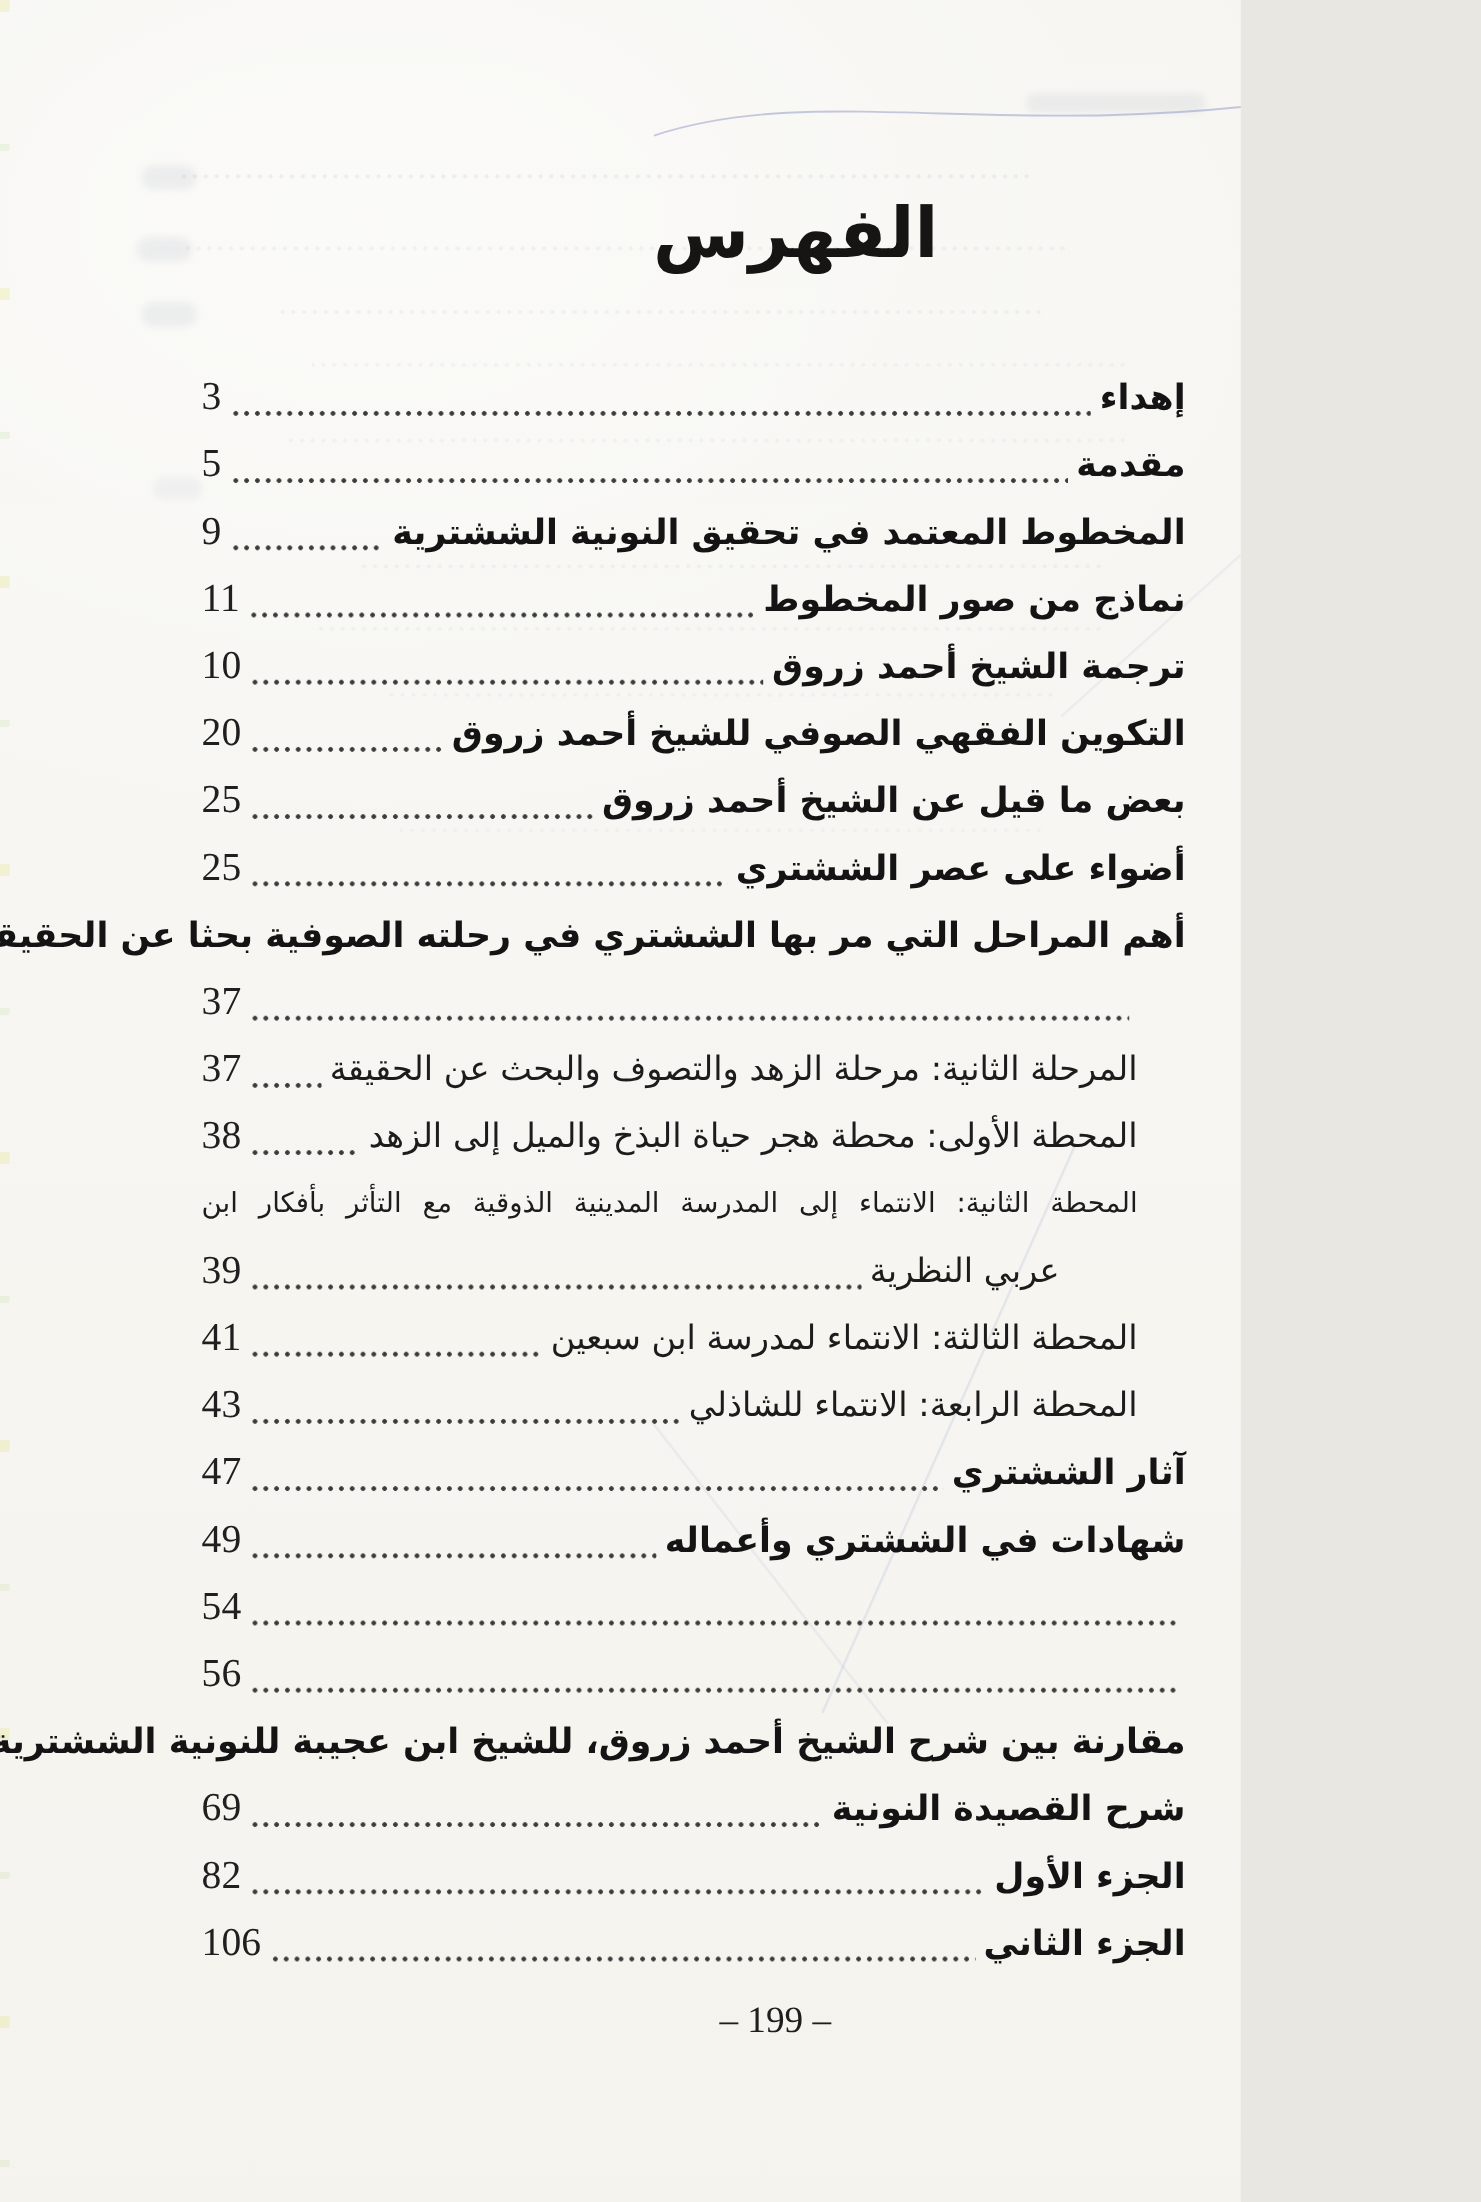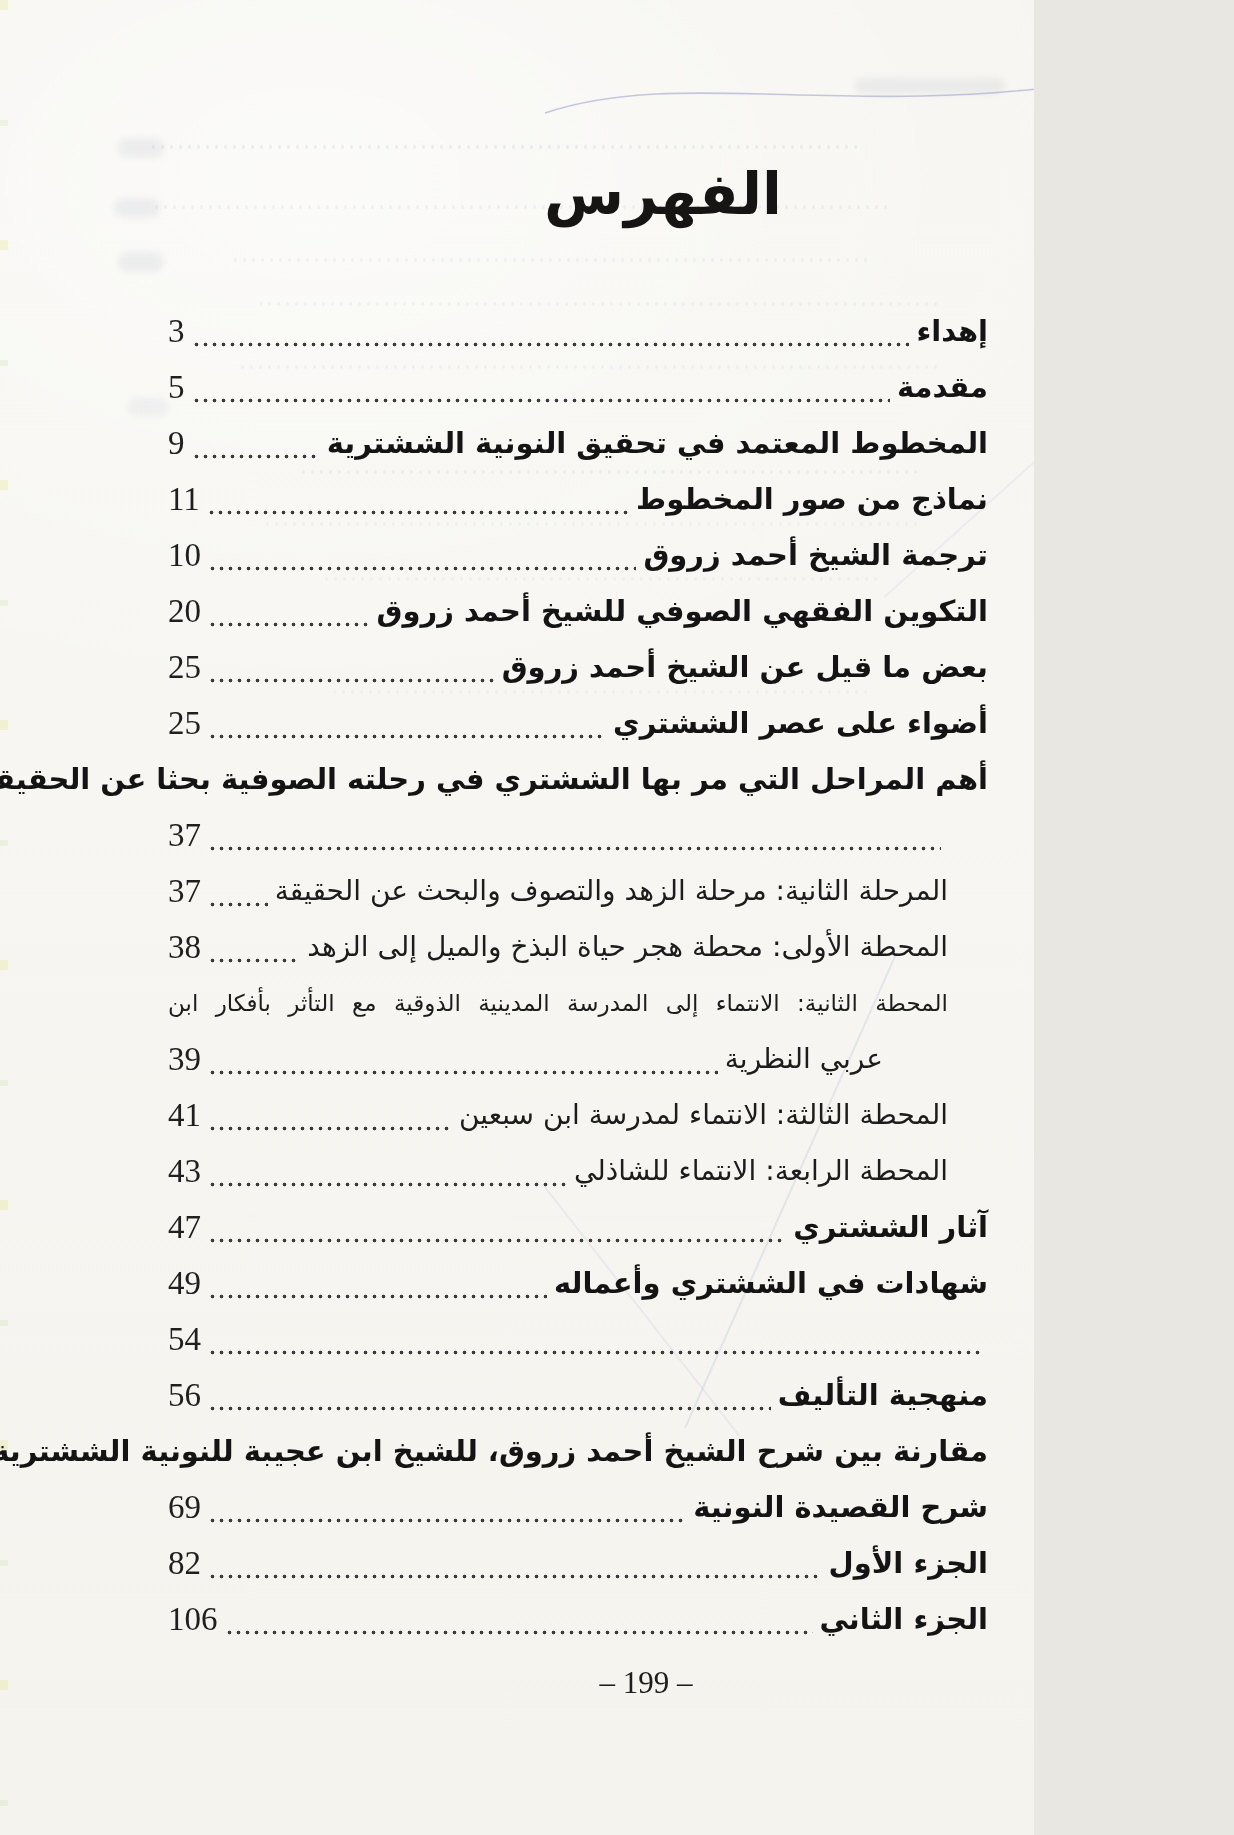--- a/index.html
+++ b/index.html
@@ -228,21 +228,20 @@
       <div class="toc-row main">
     <span class="entry-title">شهادات في الششتري وأعماله</span>
     <span class="leader"></span>
     <span class="entry-page">49</span>
   </div>
       <div class="toc-row main">
     <span class="leader"></span>
     <span class="entry-page">54</span>
   </div>
       <div class="toc-row main">
-    <span class="entry-title">منهجية التأليف</span>
     <span class="leader"></span>
     <span class="entry-page">56</span>
   </div>
       <div class="toc-row main">
     <span class="entry-title">مقارنة بين شرح الشيخ أحمد زروق، للشيخ ابن عجيبة للنونية الششترية</span>
     <span class="leader"></span>
     <span class="entry-page">58</span>
   </div>
       <div class="toc-row main">
     <span class="entry-title">شرح القصيدة النونية</span>

